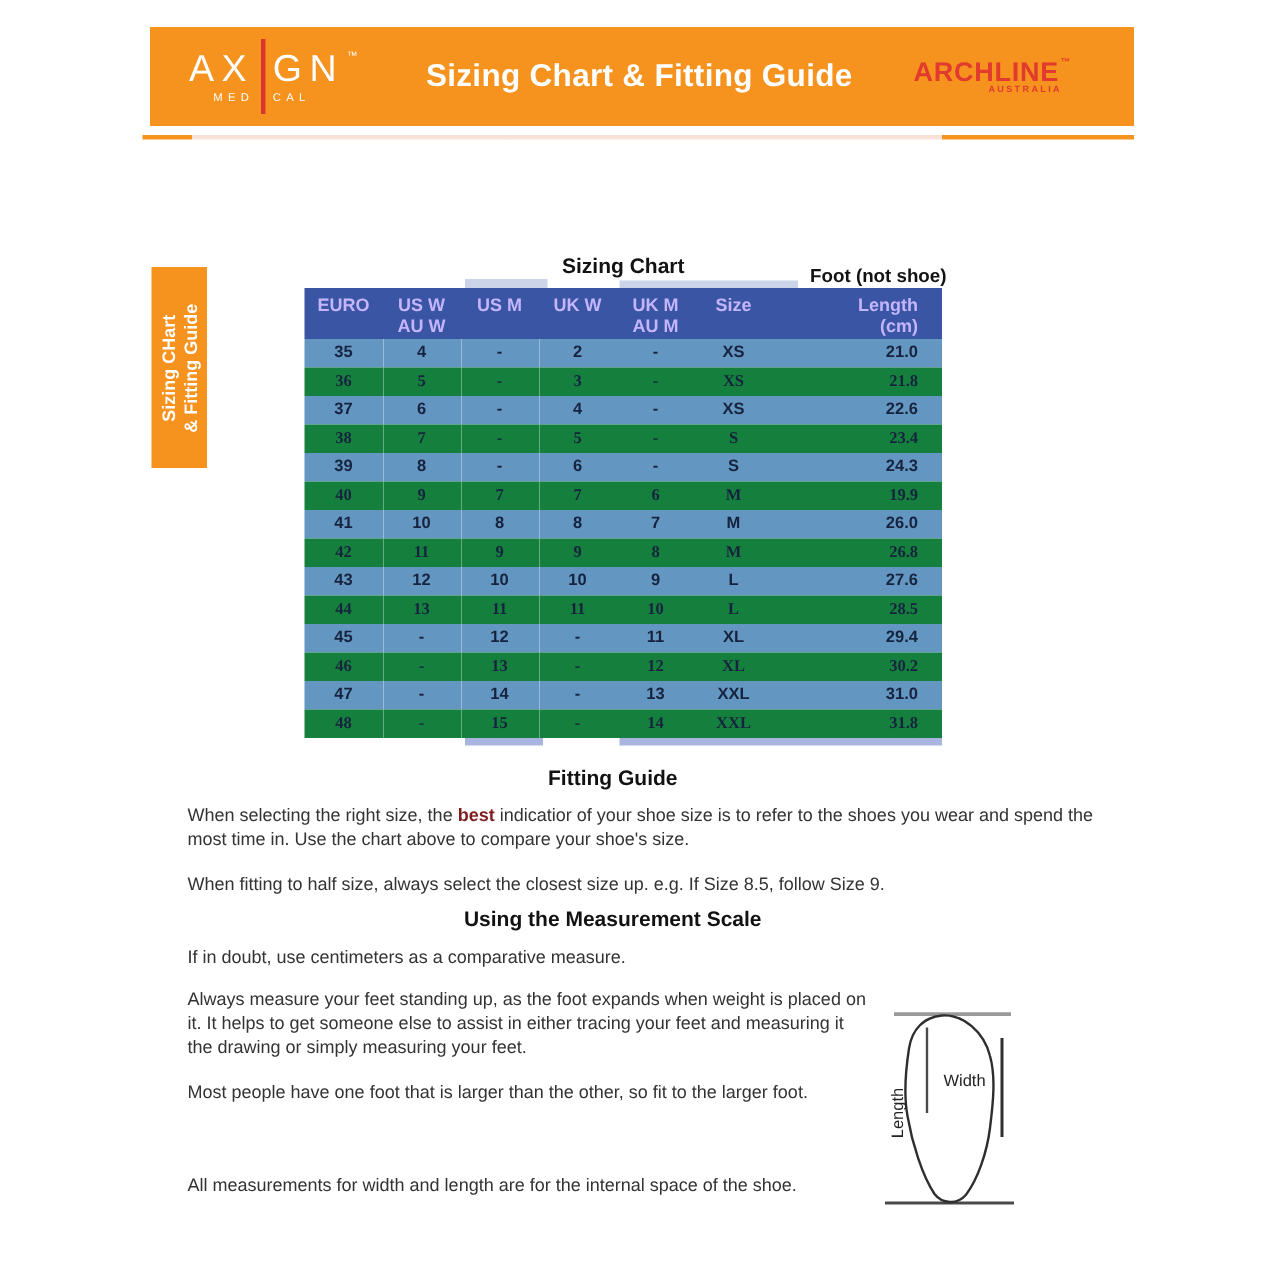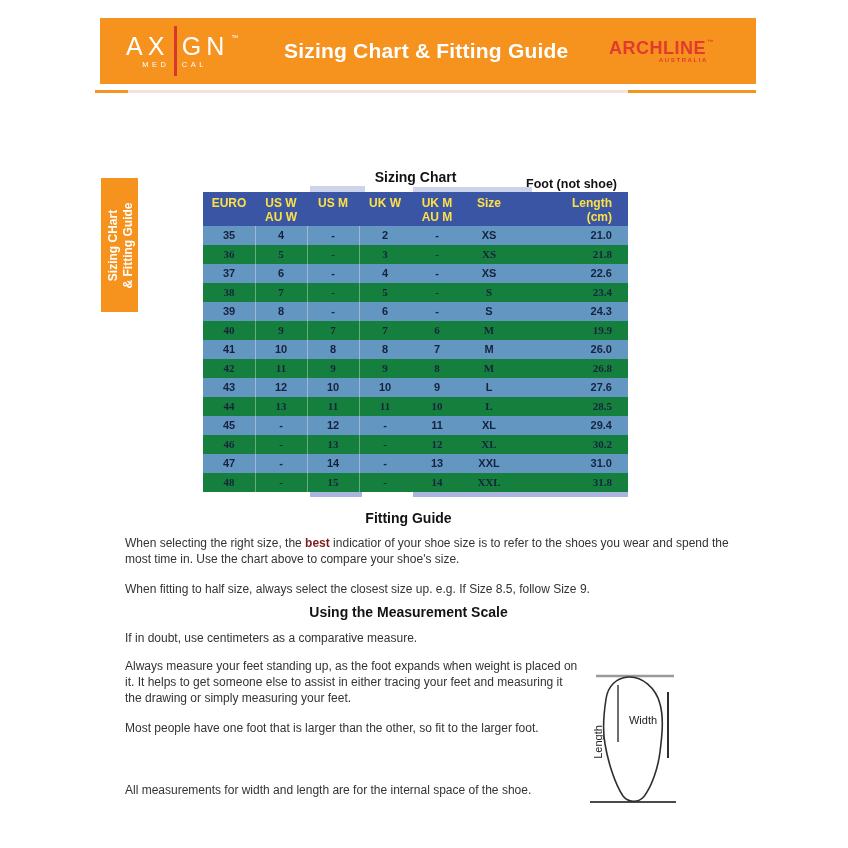--- a/index.html
+++ b/index.html
@@ -33,26 +33,26 @@
   
   .side-tab{position:absolute;left:101px;top:178px;width:37px;height:134px;background:#F6921E;}
   .side-tab-text{
     position:absolute;left:-48.5px;top:48.5px;width:134px;height:37px;
     transform:rotate(-90deg);color:#fff;font-weight:bold;font-size:12px;line-height:15px;
     text-align:center;display:flex;flex-direction:column;justify-content:center;
   }
   
   .chart-title{position:absolute;left:203px;top:169px;width:425px;text-align:center;
     font-size:14px;font-weight:bold;color:#121212;}
-  .foot-note{position:absolute;left:203px;top:177px;width:414px;text-align:right;
+  .foot-note{position:absolute;left:217px;top:177px;width:414px;text-align:right;
     font-size:12.5px;font-weight:bold;color:#121212;}
   
   .table{position:absolute;left:203px;top:192px;width:425px;}
   .thead{display:flex;background:#3A55A3;height:34px;}
-  .th{color:#fde047;font-weight:bold;font-size:12px;line-height:14px;padding-top:4px;
+  .th{color:#c4b5fd;font-weight:bold;font-size:12px;line-height:14px;padding-top:4px;
     text-align:center;white-space:pre-line;box-sizing:border-box;}
   .tr{display:flex;height:19px;}
   .tr.dark{background:#6496C2;}
   .tr.light{background:#15803d;font-family:Liberation Serif, serif;}
   .td{font-size:11px;font-weight:bold;color:#16233E;line-height:19px;text-align:center;box-sizing:border-box;}
   .c0,.c1,.c2,.c3,.c4,.c5{width:52px;}
   .c6{width:113px;text-align:right;padding-right:16px;}
   .tr .c1,.tr .c2,.tr .c3{box-shadow:inset 1px 0 0 rgba(255,255,255,0.35);}
   .band{position:absolute;}
   .band.top{background:#ccd4ea;}

